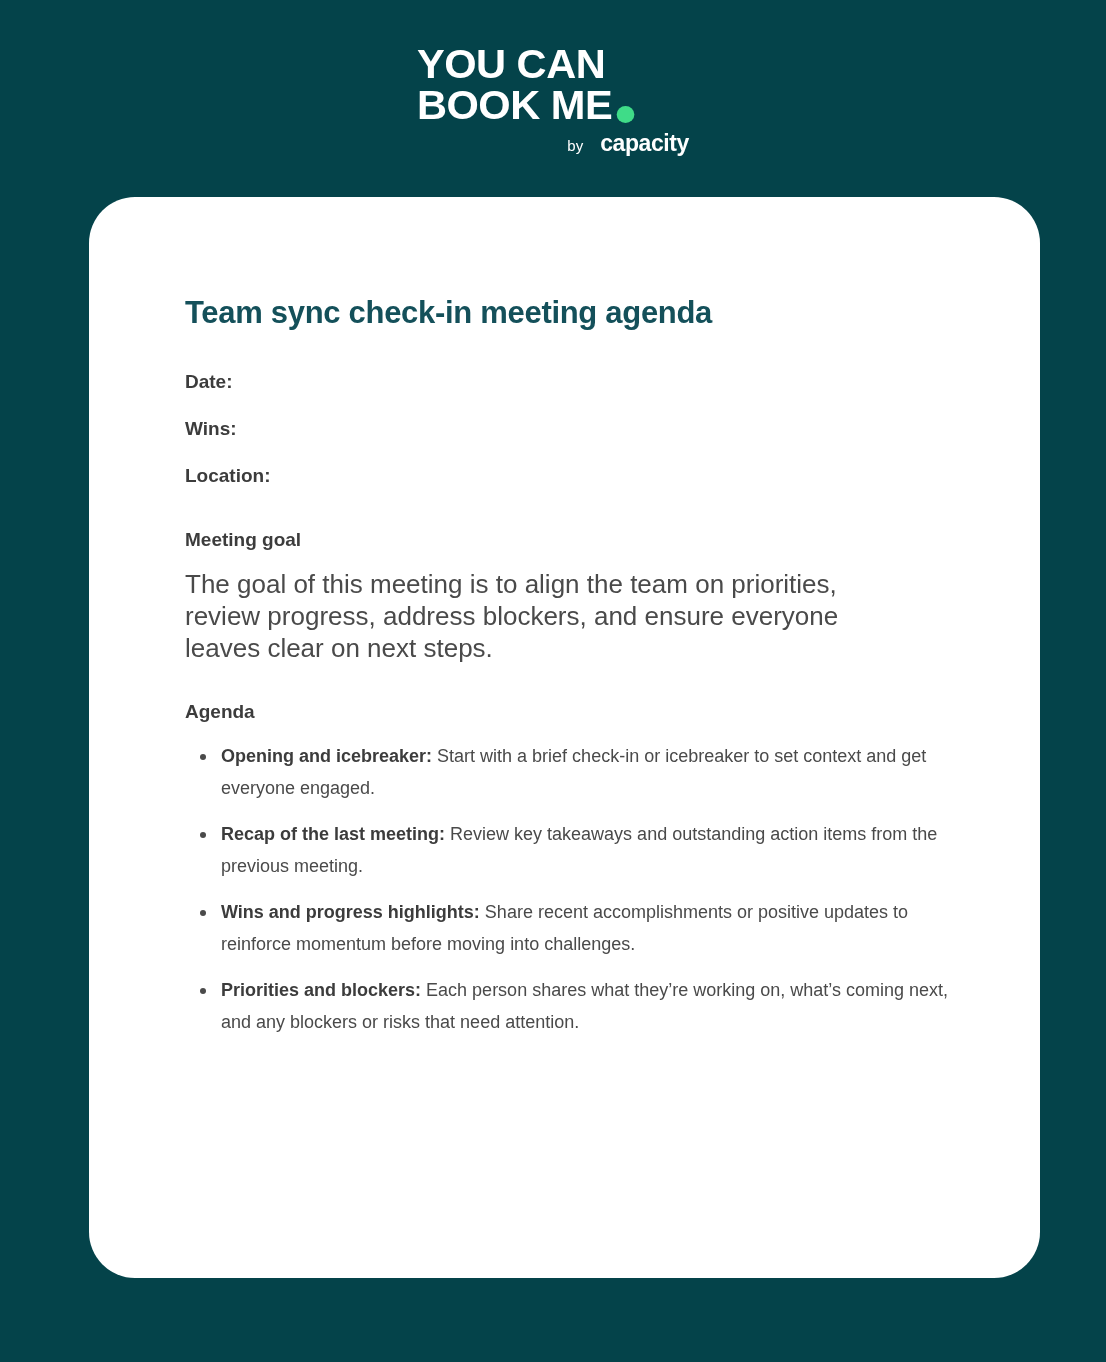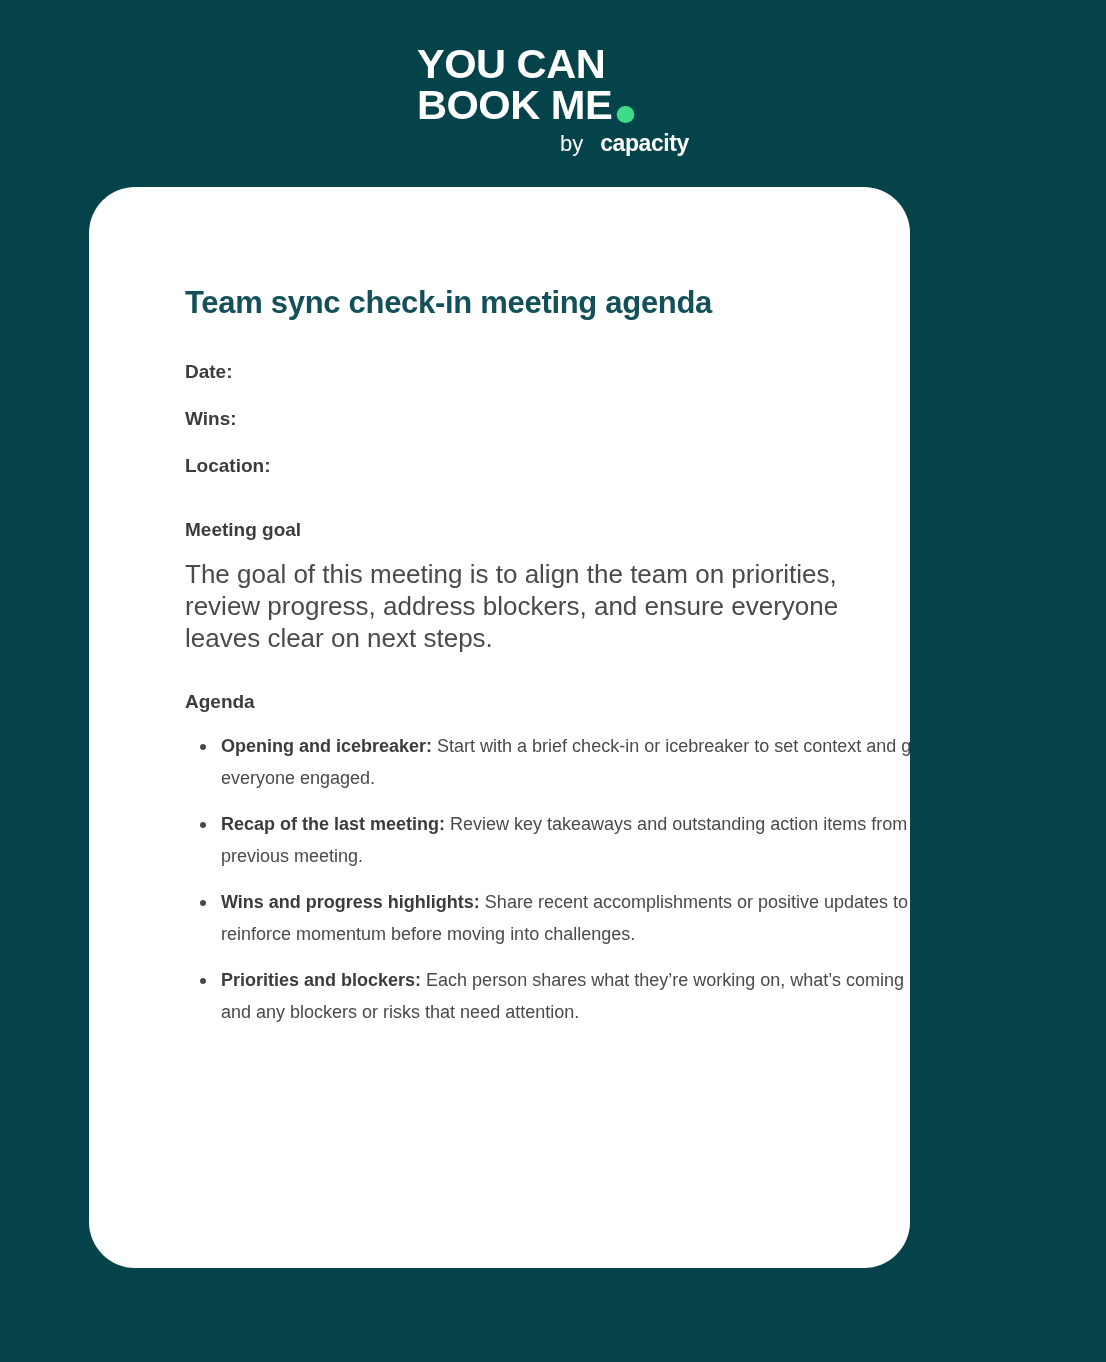--- a/index.html
+++ b/index.html
@@ -58,37 +58,37 @@
   }
   .logo-sub {
     align-self: flex-end;
     display: flex;
     align-items: baseline;
     margin-top: 4px;
     color: #ffffff;
     white-space: nowrap;
   }
   .logo-sub-by {
-    font-size: 22px;
+    font-size: 15px;
     font-weight: 300;
     letter-spacing: 0px;
   }
   .logo-sub-name {
     font-size: 23px;
     font-weight: bold;
     letter-spacing: -0.4px;
     margin-left: 17px;
   }
 
   
   .card {
     position: absolute;
     left: 89px;
-    top: 187px;
-    width: 821px;
+    top: 197px;
+    width: 951px;
     height: 1081px;
     background: #ffffff;
     border-radius: 46px;
     box-sizing: border-box;
     padding: 0;
     overflow: hidden;
   }
   .card-inner {
     padding: 97px 0 0 96px;
     width: 790px;

